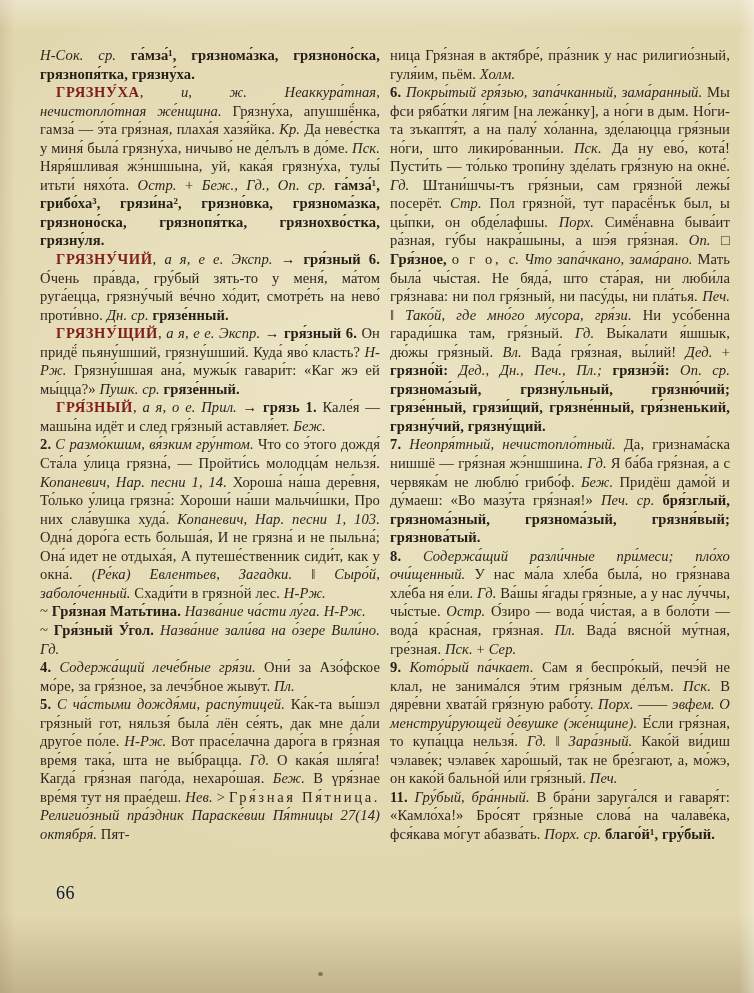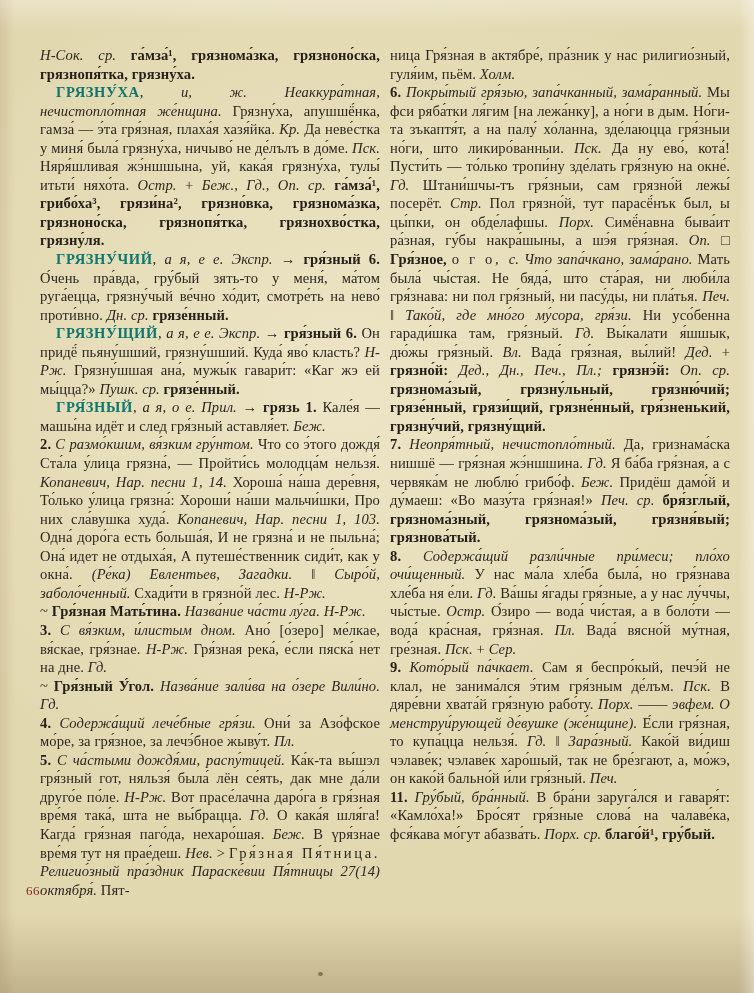--- a/index.html
+++ b/index.html
@@ -21,44 +21,43 @@
     color:#2c2720;text-align:justify;
     letter-spacing:0.1px;
   }
   .col-left{left:40px;}
   .col-right{left:390px;}
   .para{margin:0;padding:0;}
   .para.indent{text-indent:16px;}
   .r-n{font-style:normal;}
   .r-i{font-style:italic;}
   .r-b{font-weight:bold;color:#241f18;}
-  .r-h{font-weight:bold;color:#0f766e;letter-spacing:0.6px;}
+  .r-h{font-weight:bold;color:#7f1d1d;letter-spacing:0.6px;}
   .r-sp{letter-spacing:2.6px;font-family:Liberation Serif, serif;}
   .page-number{
-    position:absolute;left:26px;top:883px;
-    font-size:13px;color:#7f1d1d;letter-spacing:0.5px;
+    position:absolute;left:56px;top:883px;
+    font-size:18px;color:#0f172a;letter-spacing:0.5px;
   }
   .speck{
     position:absolute;left:318px;top:972px;width:5px;height:4px;
     background:#6b5c42;border-radius:50%;opacity:0.75;
   }
 </style>
 </head>
 <body>
 
 <div class="page">
   <div class="col col-left">
       <p class="para"><span class="r-i">Н-Сок. ср. </span><span class="r-b">га́мза́¹, грязнома́зка, грязноно́ска, грязнопя́тка, грязну́ха.</span></p>
       <p class="para indent"><span class="r-h">ГРЯЗНУ́ХА</span><span class="r-n">, </span><span class="r-i">и, ж. Неаккура́тная, нечистопло́тная же́нщина. </span><span class="r-n">Грязну́ха, апушшё́нка, гамза́ — э́та гря́зная, плаха́я хазя́йка. </span><span class="r-i">Кр. </span><span class="r-n">Да неве́стка у миня́ была́ грязну́ха, ничыво́ не де́лълъ в до́ме. </span><span class="r-i">Пск. </span><span class="r-n">Няря́шливая жэ́ншшына, уй, кака́я грязну́ха, тулы́ итьти́ няхо́та. </span><span class="r-i">Остр. </span><span class="r-n">+ </span><span class="r-i">Беж., Гд., Оп. ср. </span><span class="r-b">га́мза́¹, грибо́ха³, грязи́на², грязно́вка, грязнома́зка, грязноно́ска, грязнопя́тка, грязнохво́стка, грязну́ля.</span></p>
       <p class="para indent"><span class="r-h">ГРЯЗНУ́ЧИЙ</span><span class="r-n">, </span><span class="r-i">а я, е е. Экспр. </span><span class="r-n">→ </span><span class="r-b">гря́зный 6. </span><span class="r-n">О́чень пра́вда, гру́бый зять-то у меня́, ма́том руга́ецца, грязну́чый ве́чно хо́дит, смотре́ть на нево́ проти́вно. </span><span class="r-i">Дн. ср. </span><span class="r-b">грязе́нный.</span></p>
       <p class="para indent"><span class="r-h">ГРЯЗНУ́ЩИЙ</span><span class="r-n">, </span><span class="r-i">а я, е е. Экспр. </span><span class="r-n">→ </span><span class="r-b">гря́зный 6. </span><span class="r-n">Он придё́ пьяну́шший, грязну́шший. Куда́ яво́ класть? </span><span class="r-i">Н-Рж. </span><span class="r-n">Грязну́шшая ана́, мужы́к гавари́т: «Каг жэ ей мы́цца?» </span><span class="r-i">Пушк. ср. </span><span class="r-b">грязе́нный.</span></p>
       <p class="para indent"><span class="r-h">ГРЯ́ЗНЫЙ</span><span class="r-n">, </span><span class="r-i">а я, о е. Прил. </span><span class="r-n">→ </span><span class="r-b">грязь 1. </span><span class="r-n">Кале́я — машы́на идёт и след гря́зный аставля́ет. </span><span class="r-i">Беж.</span></p>
       <p class="para"><span class="r-b">2. </span><span class="r-i">С размо́кшим, вя́зким гру́нтом. </span><span class="r-n">Что со э́того дождя́ Ста́ла у́лица грязна́, — Пройти́сь молодца́м нельзя́. </span><span class="r-i">Копаневич, Нар. песни 1, 14. </span><span class="r-n">Хороша́ на́ша дере́вня, То́лько у́лица грязна́: Хороши́ на́ши мальчи́шки, Про них сла́вушка худа́. </span><span class="r-i">Копаневич, Нар. песни 1, 103. </span><span class="r-n">Одна́ доро́га есть больша́я, И не грязна́ и не пыльна́; Она́ идет не отдыха́я, А путеше́ственник сиди́т, как у окна́. </span><span class="r-i">(Ре́ка) Евлентьев, Загадки. </span><span class="r-n">‖ </span><span class="r-i">Сыро́й, заболо́ченный. </span><span class="r-n">Схади́ти в грязно́й лес. </span><span class="r-i">Н-Рж.</span></p>
       <p class="para"><span class="r-n">~ </span><span class="r-b">Гря́зная Мать́тина. </span><span class="r-i">Назва́ние ча́сти лу́га. Н-Рж.</span></p>
-      <p class="para"><span class="r-b">3. </span><span class="r-i">С вя́зким, и́листым дном. </span><span class="r-n">Ано́ [о́зеро] ме́лкае, вя́скае, гря́знае. </span><span class="r-i">Н-Рж. </span><span class="r-n">Гря́зная река́, е́сли пяска́ нет на дне. </span><span class="r-i">Гд.</span></p>
       <p class="para"><span class="r-n">~ </span><span class="r-b">Гря́зный У́гол. </span><span class="r-i">Назва́ние зали́ва на о́зере Вили́но. Гд.</span></p>
       <p class="para"><span class="r-b">4. </span><span class="r-i">Содержа́щий лече́бные гря́зи. </span><span class="r-n">Они́ за Азо́фское мо́ре, за гря́зное, за лечэ́бное жыву́т. </span><span class="r-i">Пл.</span></p>
       <p class="para"><span class="r-b">5. </span><span class="r-i">С ча́стыми дождя́ми, распу́тицей. </span><span class="r-n">Ка́к-та вы́шэл гря́зный гот, няльзя́ была́ лён се́ять, дак мне да́ли друго́е по́ле. </span><span class="r-i">Н-Рж. </span><span class="r-n">Вот прасе́лачна даро́га в гря́зная вре́мя така́, шта не вы́брацца. </span><span class="r-i">Гд. </span><span class="r-n">О кака́я шля́га! Кагда́ гря́зная паго́да, нехаро́шая. </span><span class="r-i">Беж. </span><span class="r-n">В үря́знае вре́мя тут ня прае́деш. </span><span class="r-i">Нев. </span><span class="r-n">&gt; </span><span class="r-sp">Гря́зная Пя́тница. </span><span class="r-i">Религио́зный пра́здник Параске́вии Пя́тницы 27(14) октября́. </span><span class="r-n">Пят-</span></p>
     </div>
   <div class="col col-right">
       <p class="para"><span class="r-n">ница Гря́зная в актябре́, пра́зник у нас рилигио́зный, гуля́им, пьём. </span><span class="r-i">Холм.</span></p>
       <p class="para"><span class="r-b">6. </span><span class="r-i">Покры́тый гря́зью, запа́чканный, зама́ранный. </span><span class="r-n">Мы фси ряба́тки ля́гим [на лежа́нку], а но́ги в дым. Но́ги-та зъкаптя́т, а на палу́ хо́ланна, зде́лаюцца гря́зныи но́ги, што ликиро́ванныи. </span><span class="r-i">Пск. </span><span class="r-n">Да ну ево́, кота́! Пусти́ть — то́лько тропи́ну зде́лать гря́зную на окне́. </span><span class="r-i">Гд. </span><span class="r-n">Штани́шчы-тъ гря́зныи, сам грязно́й лежы́ посерёт. </span><span class="r-i">Стр. </span><span class="r-n">Пол грязно́й, тут парасё́нък был, ы цы́пки, он обде́лафшы. </span><span class="r-i">Порх. </span><span class="r-n">Симё́навна быва́ит ра́зная, гу́бы накра́шыны, а шэ́я гря́зная. </span><span class="r-i">Оп. </span><span class="r-n">□ </span><span class="r-b">Гря́зное, </span><span class="r-sp">о г о, </span><span class="r-i">с. Что запа́чкано, зама́рано. </span><span class="r-n">Мать была́ чы́стая. Не бяда́, што ста́рая, ни люби́ла гря́знава: ни пол гря́зный, ни пасу́ды, ни пла́тья. </span><span class="r-i">Печ. </span><span class="r-n">‖ </span><span class="r-i">Тако́й, где мно́го му́сора, гря́зи. </span><span class="r-n">Ни усо́бенна гаради́шка там, гря́зный. </span><span class="r-i">Гд. </span><span class="r-n">Вы́калати я́шшык, дю́жы гря́зный. </span><span class="r-i">Вл. </span><span class="r-n">Вада́ гря́зная, вы́лий! </span><span class="r-i">Дед. </span><span class="r-n">+ </span><span class="r-b">грязно́й: </span><span class="r-i">Дед., Дн., Печ., Пл.; </span><span class="r-b">грязнэ́й: </span><span class="r-i">Оп. ср. </span><span class="r-b">грязнома́зый, грязну́льный, грязню́чий; грязе́нный, грязи́щий, грязне́нный, гря́зненький, грязну́чий, грязну́щий.</span></p>
       <p class="para"><span class="r-b">7. </span><span class="r-i">Неопря́тный, нечистопло́тный. </span><span class="r-n">Да, гризнама́ска нишшё — гря́зная жэ́ншшина. </span><span class="r-i">Гд. </span><span class="r-n">Я ба́ба гря́зная, а с червяка́м не люблю́ грибо́ф. </span><span class="r-i">Беж. </span><span class="r-n">Придёш дамо́й и ду́маеш: «Во мазу́та гря́зная!» </span><span class="r-i">Печ. ср. </span><span class="r-b">бря́зглый, грязнома́зный, грязнома́зый, грязня́вый; грязнова́тый.</span></p>
       <p class="para"><span class="r-b">8. </span><span class="r-i">Содержа́щий разли́чные при́меси; пло́хо очи́щенный. </span><span class="r-n">У нас ма́ла хле́ба была́, но гря́знава хле́ба ня е́ли. </span><span class="r-i">Гд. </span><span class="r-n">Ва́шы я́гады гря́зные, а у нас лу́ччы, чы́стые. </span><span class="r-i">Остр. </span><span class="r-n">О́зиро — вода́ чи́стая, а в боло́ти — вода́ кра́сная, гря́зная. </span><span class="r-i">Пл. </span><span class="r-n">Вада́ вясно́й му́тная, гре́зная. </span><span class="r-i">Пск. </span><span class="r-n">+ </span><span class="r-i">Сер.</span></p>
       <p class="para"><span class="r-b">9. </span><span class="r-i">Кото́рый па́чкает. </span><span class="r-n">Сам я беспро́кый, печэ́й не клал, не занима́лся э́тим гря́зным де́лъм. </span><span class="r-i">Пск. </span><span class="r-n">В дяре́вни хвата́й гря́зную рабо́ту. </span><span class="r-i">Порх. </span><span class="r-n">—— </span><span class="r-i">эвфем. О менструи́рующей де́вушке (же́нщине). </span><span class="r-n">Е́сли гря́зная, то купа́цца нельзя́. </span><span class="r-i">Гд. </span><span class="r-n">‖ </span><span class="r-i">Зара́зный. </span><span class="r-n">Како́й ви́диш чэлаве́к; чэлаве́к харо́шый, так не бре́згают, а, мо́жэ, он како́й бально́й и́ли гря́зный. </span><span class="r-i">Печ.</span></p>

